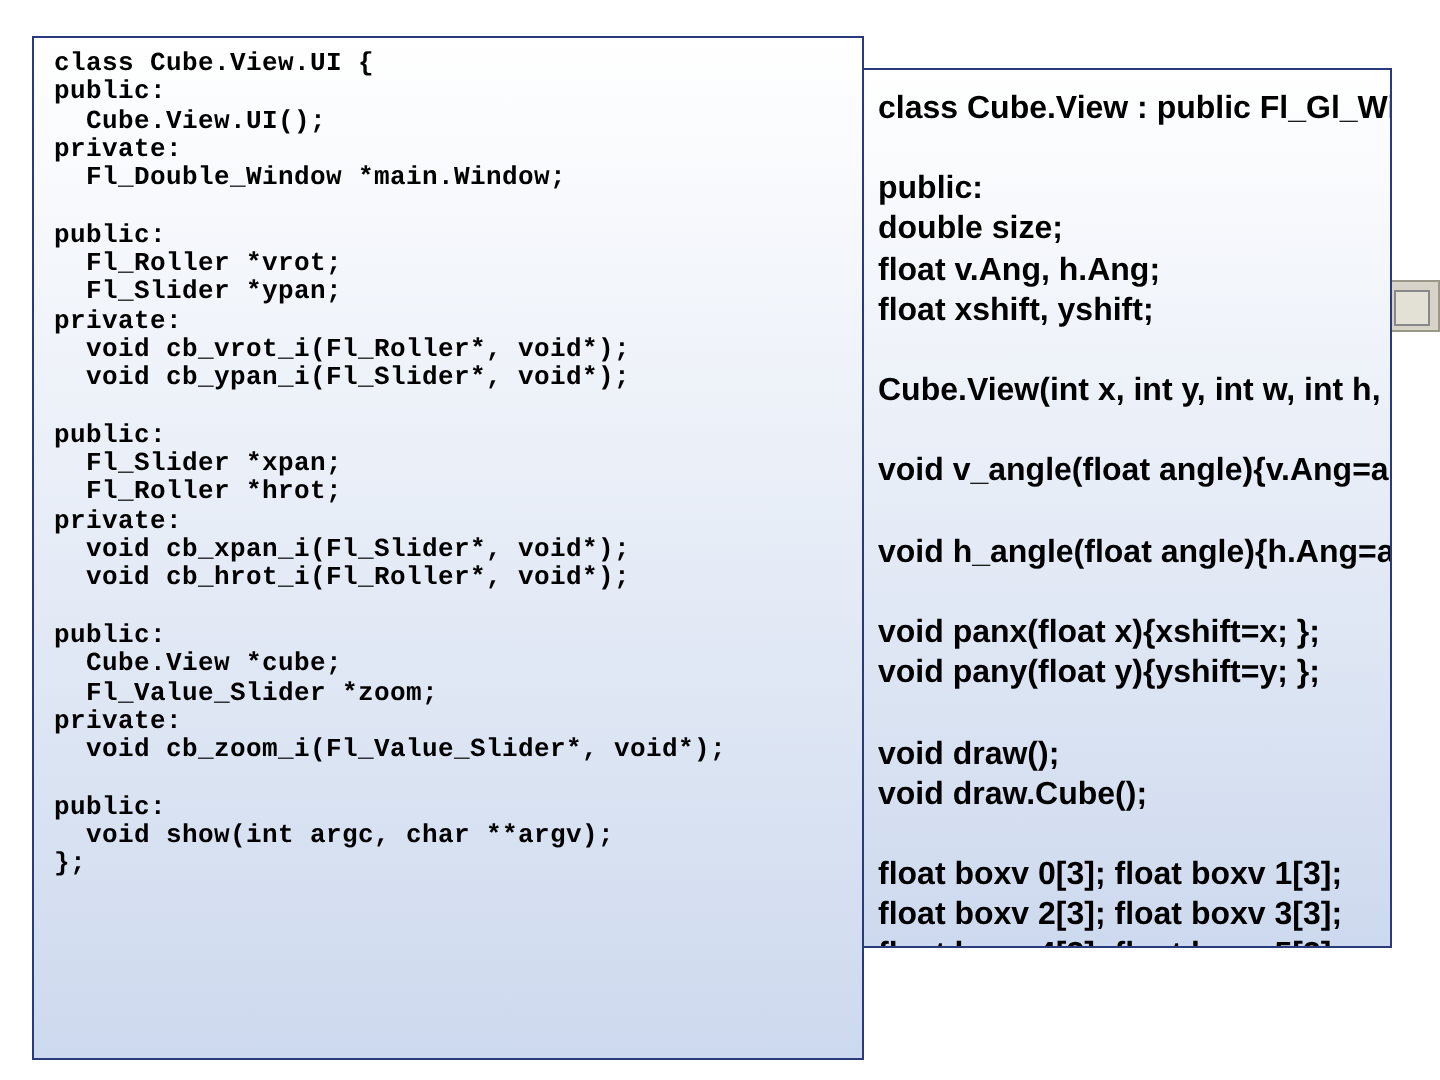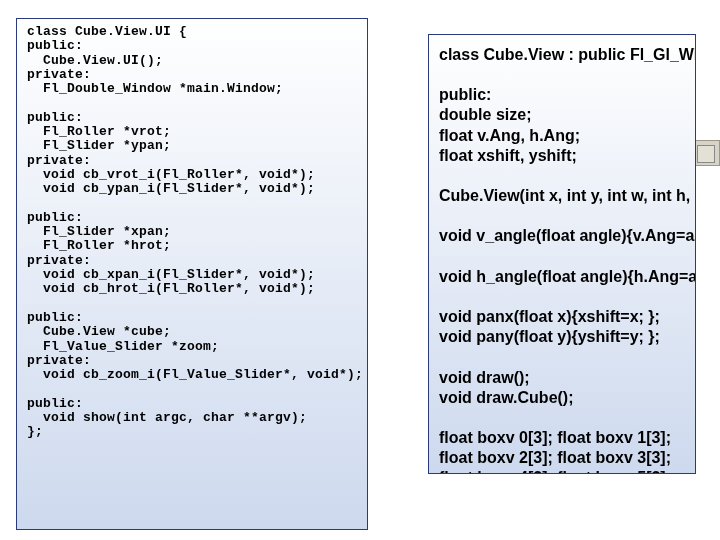--- a/index.html
+++ b/index.html
@@ -35,21 +35,21 @@
   .card {
     position: absolute;
     border: 1.5px solid #2a3b7d;
     background: linear-gradient(to bottom, #ffffff 0%, #cdd9ee 100%);
     box-sizing: border-box;
     overflow: hidden;
   }
   .card-left {
     left: 16px;
     top: 18px;
-    width: 352px;
+    width: 416px;
     height: 512px;
     padding: 6px 10px 6px 10px;
     z-index: 2;
   }
   .card-right {
     left: 428px;
     top: 34px;
     width: 268px;
     height: 440px;
     padding: 10px 10px 10px 10px;

